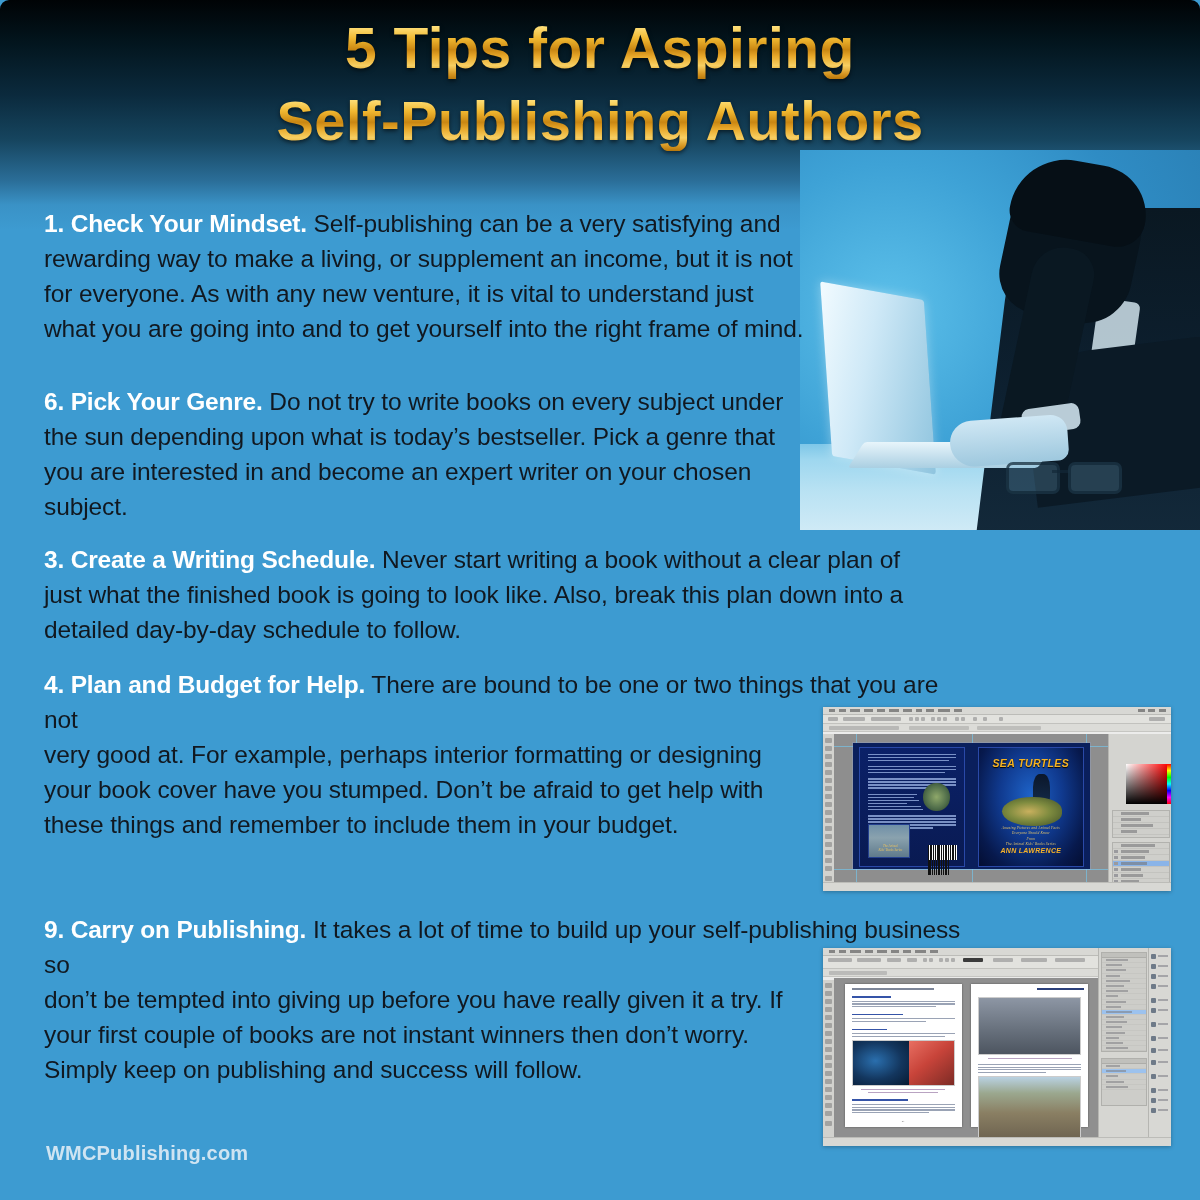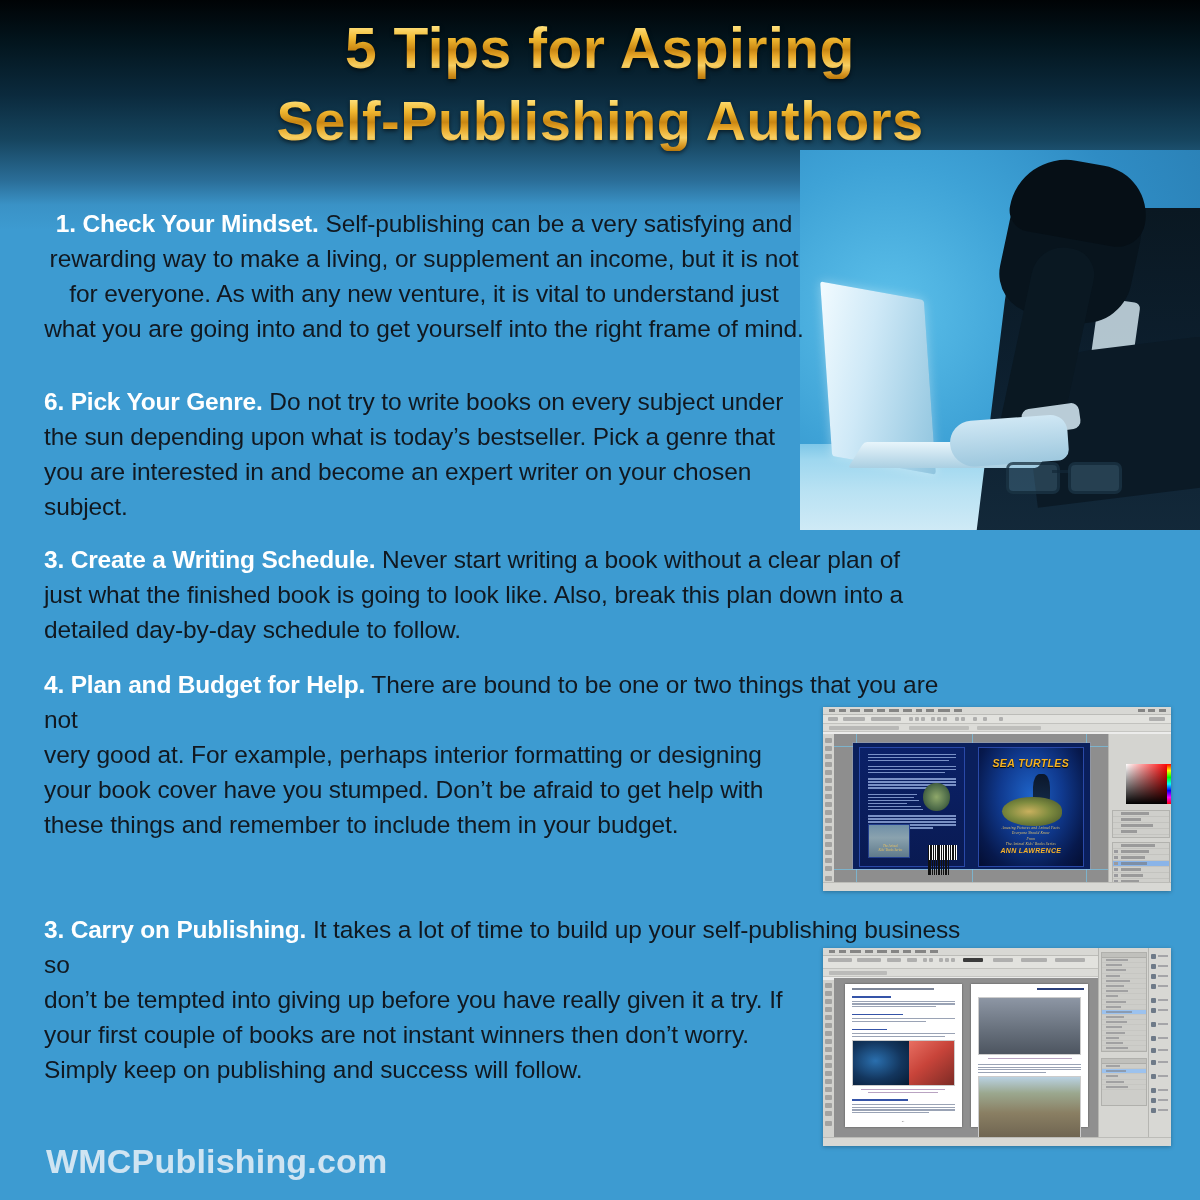--- a/index.html
+++ b/index.html
@@ -13,20 +13,21 @@
     background:
       linear-gradient(to bottom,
         #000305 0px,
         #03161f 45px,
         #0b2a3d 95px,
         #16455f 140px,
         #2a6d97 180px,
         #3a92c6 205px,
         #3d9bd1 230px,
         #3d9bd1 1200px);
+    border-radius: 9px;
   }
   
   .title-wrap{
     position:absolute;left:0;top:18px;width:1200px;text-align:center;
     line-height:1.07;
   }
   .title-line{
     display:block;
     font-family:"Liberation Sans", sans-serif;
     font-weight:bold;
@@ -53,33 +54,33 @@
     line-height:35px;
     color:#111820;
     letter-spacing:-0.1px;
     text-rendering:optimizeLegibility;
   }
   .tip .lead{
     color:#ffffff;
     font-weight:bold;
     letter-spacing:-0.2px;
   }
-  .tip-1{position:absolute;left:0;top:0;width:760px;text-align:center;}
+  .tip-1{position:absolute;left:0;top:0;width:760px;}
   .tip-2{position:absolute;left:0;top:178px;width:745px;}
   .tip-3{position:absolute;left:0;top:336px;width:875px;}
   .tip-4{position:absolute;left:0;top:461px;width:905px;}
   .tip-4 p{width:905px;}
   .tip-4 .narrow{width:745px;display:block;}
   .tip-5{position:absolute;left:0;top:706px;width:920px;}
   .tip-5 .narrow{width:760px;display:block;}
 
   
   .footer{
     position:absolute;left:46px;top:1142px;
-    font-size:34px;font-weight:bold;color:#cfe4f2;letter-spacing:0.2px;
+    font-size:20px;font-weight:bold;color:#cfe4f2;letter-spacing:0.2px;
   }
 
   
   .hero{
     position:absolute;left:800px;top:150px;width:400px;height:380px;
     overflow:hidden;
   }
   .hero .bg{
     position:absolute;inset:0;
     background:radial-gradient(circle at 22% 42%, #5cc0ea 0%, #3ea2d6 38%, #2f8cc4 68%, #2a7fb4 100%);
@@ -284,21 +285,21 @@
     <div class="tip tip-3">
       <p><span class="lead">3. Create a Writing Schedule.</span><span> Never start writing a book without a clear plan of just what the finished book is going to look like. Also, break this plan down into a detailed day-by-day schedule to follow.</span></p>
     </div>
 
     <div class="tip tip-4">
       <p><span class="lead">4. Plan and Budget for Help.</span><span> There are bound to be one or two things that you are not</span></p>
       <p class="narrow"><span>very good at. For example, perhaps interior formatting or designing your book cover have you stumped. Don’t be afraid to get help with these things and remember to include them in your budget.</span></p>
     </div>
 
     <div class="tip tip-5">
-      <p><span class="lead">3. Carry on Publishing.</span><span> It takes a lot of time to build up your self-publishing business so</span></p>
+      <p><span class="lead">9. Carry on Publishing.</span><span> It takes a lot of time to build up your self-publishing business so</span></p>
       <p class="narrow"><span>don’t be tempted into giving up before you have really given it a try. If your first couple of books are not instant winners then don’t worry. Simply keep on publishing and success will follow.</span></p>
     </div>
 
   </div>
 
   <div class="shot shot-cover">
     <div class="menubar">
       <span class="mi" style="left:6px;width:6px"></span>
       <span class="mi" style="left:16px;width:7px"></span>
       <span class="mi" style="left:27px;width:10px"></span>

